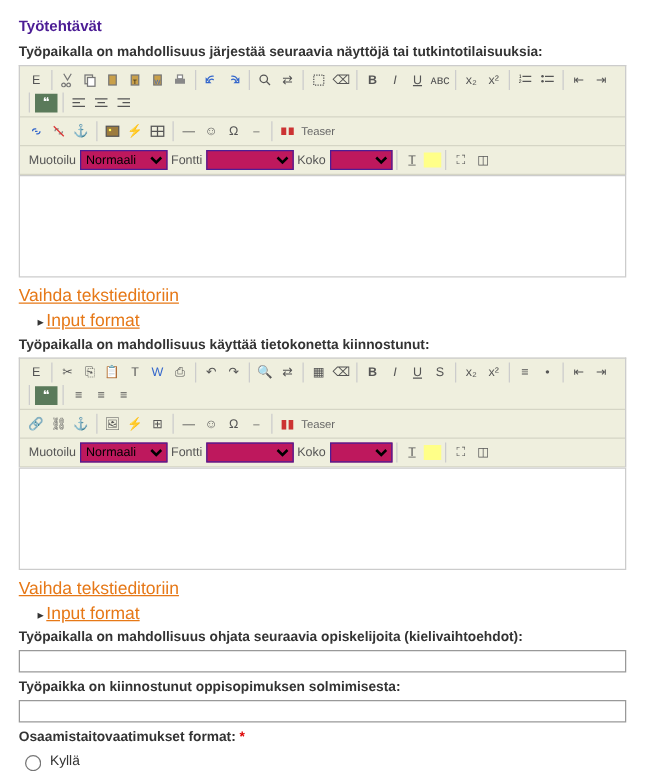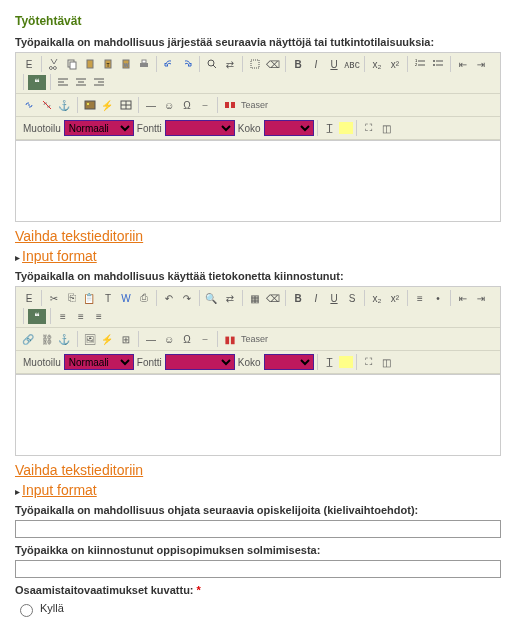--- a/index.html
+++ b/index.html
@@ -1,20 +1,20 @@
 <!DOCTYPE html>
 <html><head>
 <meta charset="utf-8">
 <style>
 body{margin:0;font-family:Arial,sans-serif;font-size:11px;color:#333;background:#fff}
 .wrap{width:516px;padding:10px 15px;box-sizing:border-box}
-.section-title{color:#4d7c0f;font-size:12px;font-weight:bold;margin:4px 0 8px}
+.section-title{color:#4c1d95;font-size:12px;font-weight:bold;margin:4px 0 8px}
 .label{font-weight:bold;font-size:11px;margin:6px 0 4px}
 .link{color:#e67817;text-decoration:underline;font-size:14px;cursor:pointer}
-.fmt-row{margin:4px 0}
+.fmt-row{margin:4px 15px}
 .fmt-row .tri{color:#333;font-size:10px;margin-right:2px}
 .tb{background:#efefde;border:1px solid #ccc;border-bottom:none}
 .tb-row{display:flex;align-items:center;flex-wrap:wrap;padding:2px 4px;border-bottom:1px solid #d5d5c5;gap:0}
 .ico{width:18px;height:18px;display:flex;align-items:center;justify-content:center;font-size:10px;color:#555;cursor:pointer}
 .ico svg{width:12px;height:12px}
 .sep{width:1px;height:16px;background:#ccc;margin:0 3px}
 .ed-area{border:1px solid #ccc;background:#fff;height:80px}
 .sel{font-size:10px;height:16px;border:1px solid #4c1d95;background:#be185d}
 .sel-lbl{font-size:10px;color:#555;margin:0 3px}
 .txt-input{width:100%;border:1px solid #999;height:18px;padding:1px 3px;box-sizing:border-box;font-size:11px}
@@ -299,21 +299,21 @@
   <div class="ed-area"></div>
   <div style="margin-top:6px"><span class="link">Vaihda tekstieditoriin</span></div>
   <div class="fmt-row"><span class="tri">▸</span><span class="link">Input format</span></div>
 
   <div class="label">Työpaikalla on mahdollisuus ohjata seuraavia opiskelijoita (kielivaihtoehdot):</div>
   <input class="txt-input" value="" style="">
 
   <div class="label">Työpaikka on kiinnostunut oppisopimuksen solmimisesta:</div>
   <input class="txt-input" value="" style="">
 
-  <div class="label"><span>Osaamistaitovaatimukset kuvattu:</span> <span class="req">*</span></div>
+  <div class="label"><span>Osaamistaitovaatimukset format:</span> <span class="req">*</span></div>
   <div class="radio-row"><input type="radio" name="req" style=""><label>Kyllä</label></div>
   <div class="radio-row"><input type="radio" name="req" style=""><label>Ei</label></div>
 
   
   
   
   
 </div>
 
 </body></html>

